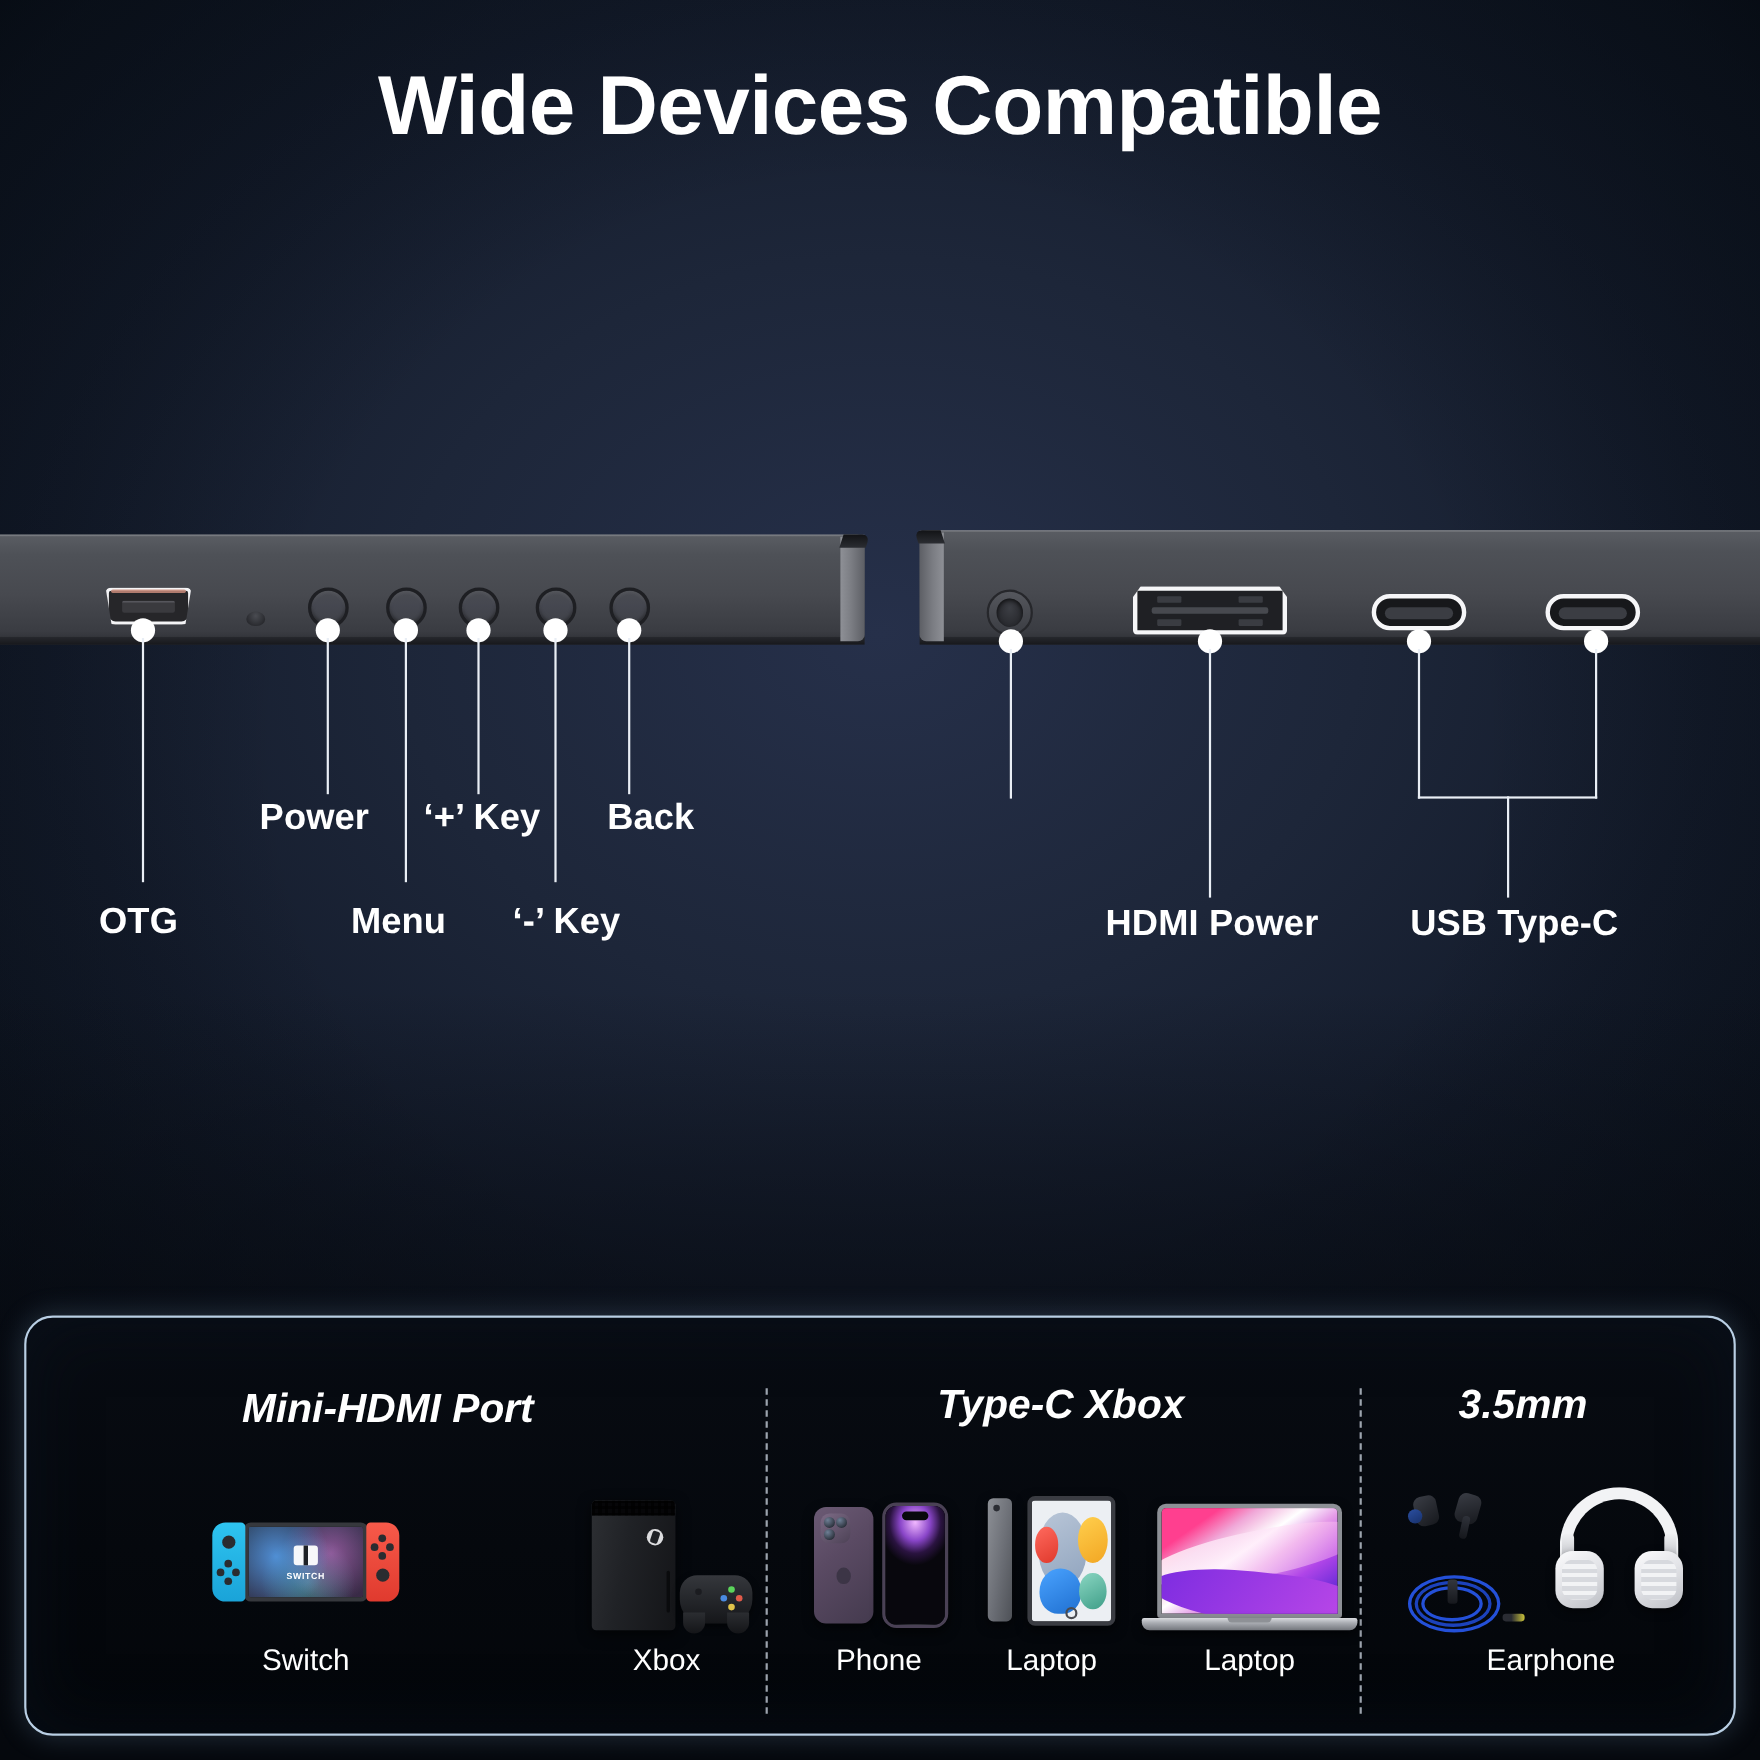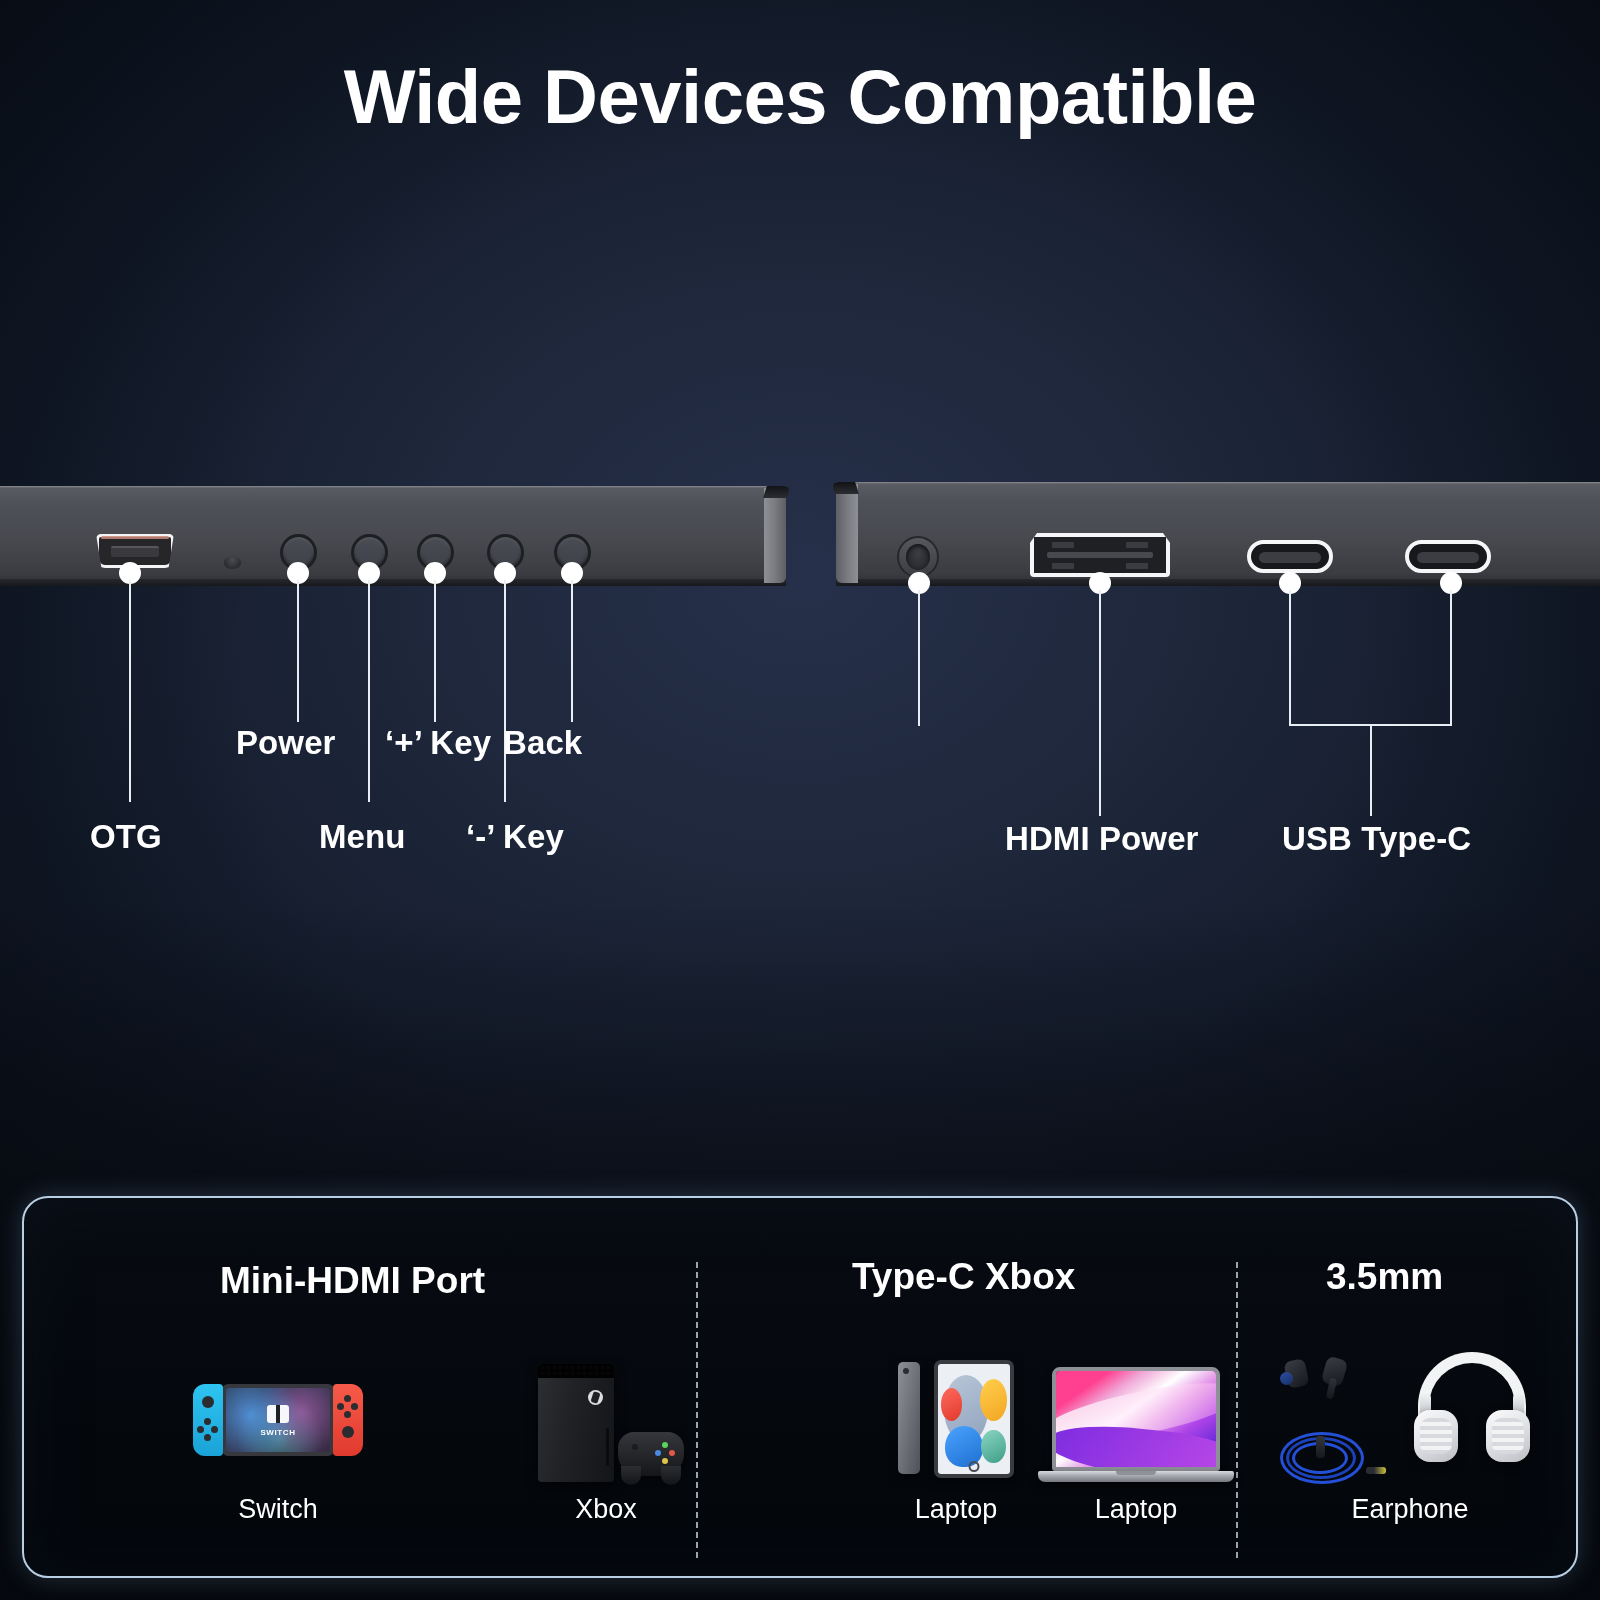--- a/index.html
+++ b/index.html
@@ -192,20 +192,21 @@
     box-shadow:0 0 26px rgba(150,190,230,.22), inset 0 0 60px rgba(10,18,30,.6);
   }
   .panel-inner{position:absolute;inset:0;overflow:hidden;border-radius:24px;}
 
   .sec-head{
     position:absolute;
     color:#ffffff;
     font-size:37px;
     font-weight:700;
     white-space:nowrap;
+    font-style:italic;
   }
   .divider{
     position:absolute;width:0;border-left:2px dashed #cfd8e3;opacity:.75;
   }
 
   .dev{position:absolute;text-align:center;}
   .dev-art{position:relative;width:100%;height:150px;}
   .dev-label{
     margin-top:6px;color:#ffffff;font-size:27px;font-weight:400;white-space:nowrap;
   }
@@ -549,21 +550,21 @@
   <div class="dot" style="left:424px;top:562px;"></div>
   <div class="lead" style="left:434px;top:580px;height:142px;"></div>
   <div class="clabel" style="left:385px;top:724px;">‘+’ Key</div>
 
   <div class="dot" style="left:494px;top:562px;"></div>
   <div class="lead" style="left:504px;top:580px;height:222px;"></div>
   <div class="clabel" style="left:466px;top:818px;">‘-’ Key</div>
 
   <div class="dot" style="left:561px;top:562px;"></div>
   <div class="lead" style="left:571px;top:580px;height:142px;"></div>
-  <div class="clabel" style="left:503px;top:724px;">Back</div>
+  <div class="clabel" style="left:552px;top:724px;">Back</div>
 
   <div class="mon mon-right">
     <div class="mon-body">
       <div class="mon-top-hl"></div>
       <div class="mon-bot-edge"></div>
       <div class="bevel bevel-l"></div>
       <div class="bevel-cap bevel-cap-l"></div>
     </div>
   </div>
 
@@ -662,20 +663,37 @@
               <div class="xb-pad-dot" style="right:23px;top:18px;background:#4a8ae0;"></div>
               <div class="xb-pad-dot" style="right:16px;top:26px;background:#e0c34a;"></div>
             </div>
             <div class="xb-grip" style="left:3px;"></div>
             <div class="xb-grip" style="right:3px;"></div>
           </div>
         </div>
         <div class="dev-label">Xbox</div>
       </div>
 
+      <div class="dev" style="left:700px;top:140px;width:150px;">
+        <div class="dev-art">
+          <div class="ph-back" style="position:absolute;">
+            <div class="ph-cam">
+              <div class="ph-lens" style="left:3px;top:3px;"></div>
+              <div class="ph-lens" style="right:3px;top:3px;"></div>
+              <div class="ph-lens" style="left:3px;bottom:3px;"></div>
+            </div>
+            <div class="ph-apple"></div>
+          </div>
+          <div class="ph-front" style="position:absolute;">
+            <div class="ph-wall"></div>
+            <div class="ph-island"></div>
+          </div>
+        </div>
+        <div class="dev-label">Phone</div>
+      </div>
 
       <div class="dev" style="left:852px;top:140px;width:160px;">
         <div class="dev-art">
           <div class="tb-back" style="position:absolute;">
             <div class="tb-cam"></div>
           </div>
           <div class="tb-front" style="position:absolute;">
             <div class="tb-wall">
               <div class="tb-b1"></div>
               <div class="tb-b2"></div>

